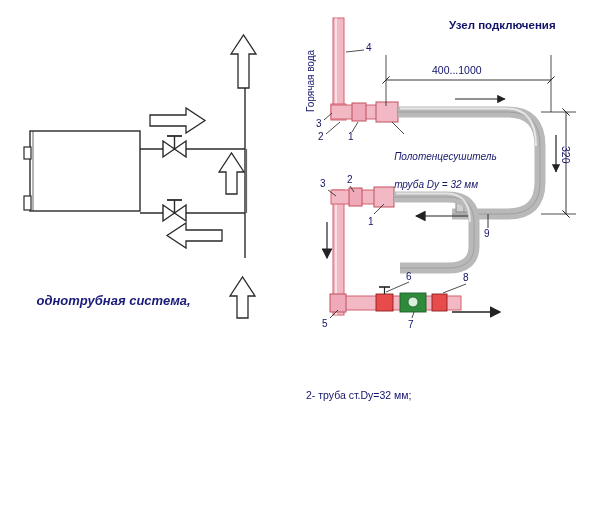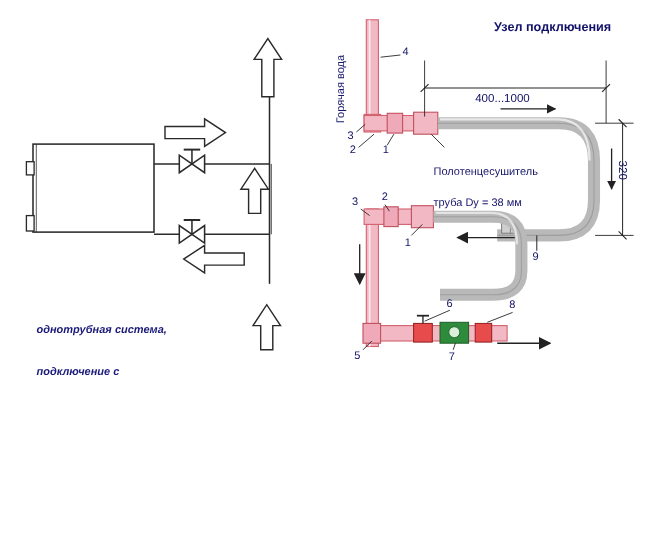--- a/index.html
+++ b/index.html
@@ -36,46 +36,46 @@
     color: #12126a;
     font-weight: bold;
     font-size: 11.5px;
     line-height: 13px;
     text-align: center;
   }
   .caption-left {
     color: #1a1a7a;
     font-style: italic;
     font-weight: bold;
-    font-size: 10px;
+    font-size: 13px;
     line-height: 19px;
   }
   .legend {
     color: #14146e;
     font-size: 10.5px;
     line-height: 13.2px;
   }
   .label-s {
     color: #16166c;
     font-size: 10px;
+    font-style: italic;
   }
   .label-vert {
     color: #16166c;
     font-size: 10px;
     writing-mode: vertical-rl;
     transform: rotate(180deg);
   }
   .num {
     color: #111166;
     font-size: 10px;
   }
   .dim {
     color: #111166;
     font-size: 10.5px;
-    margin-top: 20px;
   }
   .dim-vert {
     color: #111166;
     font-size: 10.5px;
     writing-mode: vertical-rl;
   }
 </style>
 </head>
 <body>
 
@@ -229,48 +229,49 @@
       <line x1="466" y1="284" x2="443" y2="293" stroke="#222" stroke-width="0.8"></line>
     </g>
   </svg>
 
   <div class="txt title-txt" style="left:396px; top:6px; width:200px;">
     <span>Узел подключения</span><br>
   </div>
 
   <div class="txt caption-left" style="left:22px; top:272px; width:230px;">
     <span>однотрубная система,</span><br>
-    <span>подключение с</span><br>
+    <br>
   </div>
 
   <div class="txt label-vert" style="left:305px; top:26px; height:86px;">Горячая вода</div>
 
   <div class="txt label-s" style="left:383px; top:136px; line-height:14px;">
     <span>Полотенцесушитель</span><br>
-    <span>труба Dy = 38 мм</span>
+    <span>труба Dy = 32 мм</span>
   </div>
 
   <div class="txt dim" style="left:432px; top:64px;">400...1000</div>
   <div class="txt dim-vert" style="left:560px; top:146px;">320</div>
 
   <div class="txt num" style="left:316px; top:118px;">3</div>
   <div class="txt num" style="left:318px; top:131px;">2</div>
   <div class="txt num" style="left:348px; top:131px;">1</div>
   <div class="txt num" style="left:366px; top:42px;">4</div>
 
   <div class="txt num" style="left:320px; top:178px;">3</div>
   <div class="txt num" style="left:347px; top:174px;">2</div>
   <div class="txt num" style="left:368px; top:216px;">1</div>
   <div class="txt num" style="left:484px; top:228px;">9</div>
   <div class="txt num" style="left:406px; top:271px;">6</div>
   <div class="txt num" style="left:463px; top:272px;">8</div>
   <div class="txt num" style="left:322px; top:318px;">5</div>
   <div class="txt num" style="left:408px; top:319px;">7</div>
 
   <div class="txt legend" style="left:306px; top:363px; width:290px;">
+    <div>2- труба ст.Dy=32 мм;</div>
     
     
     
     
     
     
   </div>
 
 </div>
 

